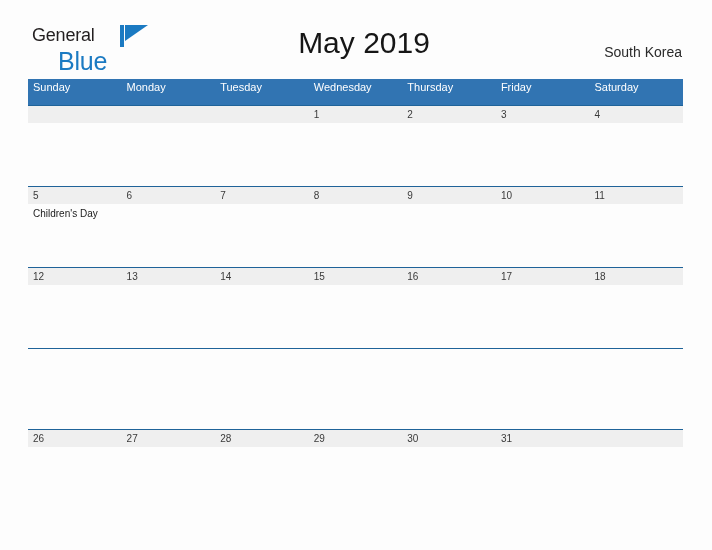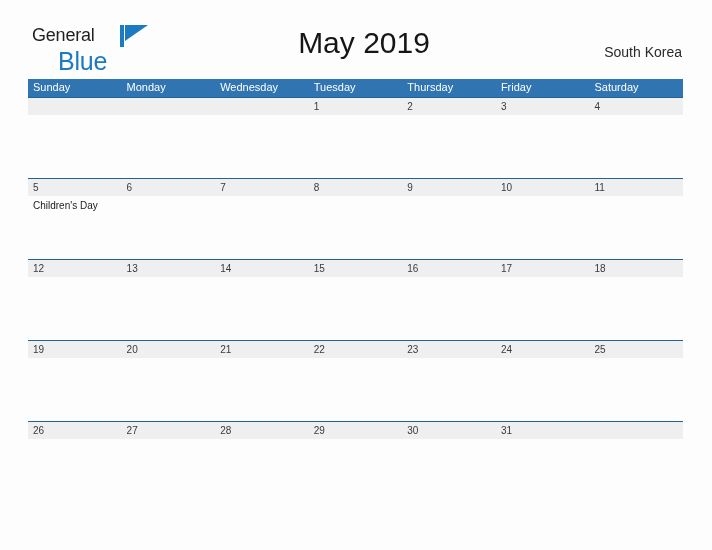--- a/index.html
+++ b/index.html
@@ -85,21 +85,21 @@
   .calendar {
     position: absolute;
     left: 28px;
     top: 79px;
     width: 655px;
   }
 
   .weekday-row {
     display: flex;
     background: #3174b2;
-    height: 18px;
+    height: 26px;
   }
   .weekday-cell {
     flex: 1 1 0;
     color: #ffffff;
     font-size: 11px;
     line-height: 17px;
     padding-left: 5px;
     box-sizing: border-box;
     white-space: nowrap;
     overflow: hidden;
@@ -166,22 +166,22 @@
 
   <div class="cal-title">May 2019</div>
 
   <div class="cal-region">South Korea</div>
 </div>
 
 <div class="calendar">
   <div class="weekday-row">
       <div class="weekday-cell">Sunday</div>
       <div class="weekday-cell">Monday</div>
+      <div class="weekday-cell">Tuesday</div>
       <div class="weekday-cell">Wednesday</div>
-      <div class="weekday-cell">Tuesday</div>
       <div class="weekday-cell">Thursday</div>
       <div class="weekday-cell">Friday</div>
       <div class="weekday-cell">Saturday</div>
     </div>
   <div>
       <div class="week-row">
         <div class="date-band">
           <div class="date-cell"></div>
           <div class="date-cell"></div>
           <div class="date-cell"></div>
@@ -227,29 +227,20 @@
           <div class="date-cell">12</div>
           <div class="date-cell">13</div>
           <div class="date-cell">14</div>
           <div class="date-cell">15</div>
           <div class="date-cell">16</div>
           <div class="date-cell">17</div>
           <div class="date-cell">18</div>
         </div>
       </div>
       <div class="week-row">
-        <div class="date-band">
-          <div class="date-cell">19</div>
-          <div class="date-cell">20</div>
-          <div class="date-cell">21</div>
-          <div class="date-cell">22</div>
-          <div class="date-cell">23</div>
-          <div class="date-cell">24</div>
-          <div class="date-cell">25</div>
-        </div>
         <div class="event-band">
           <div class="event-cell"></div>
           <div class="event-cell"></div>
           <div class="event-cell"></div>
           <div class="event-cell"></div>
           <div class="event-cell"></div>
           <div class="event-cell"></div>
           <div class="event-cell"></div>
         </div>
       </div>

